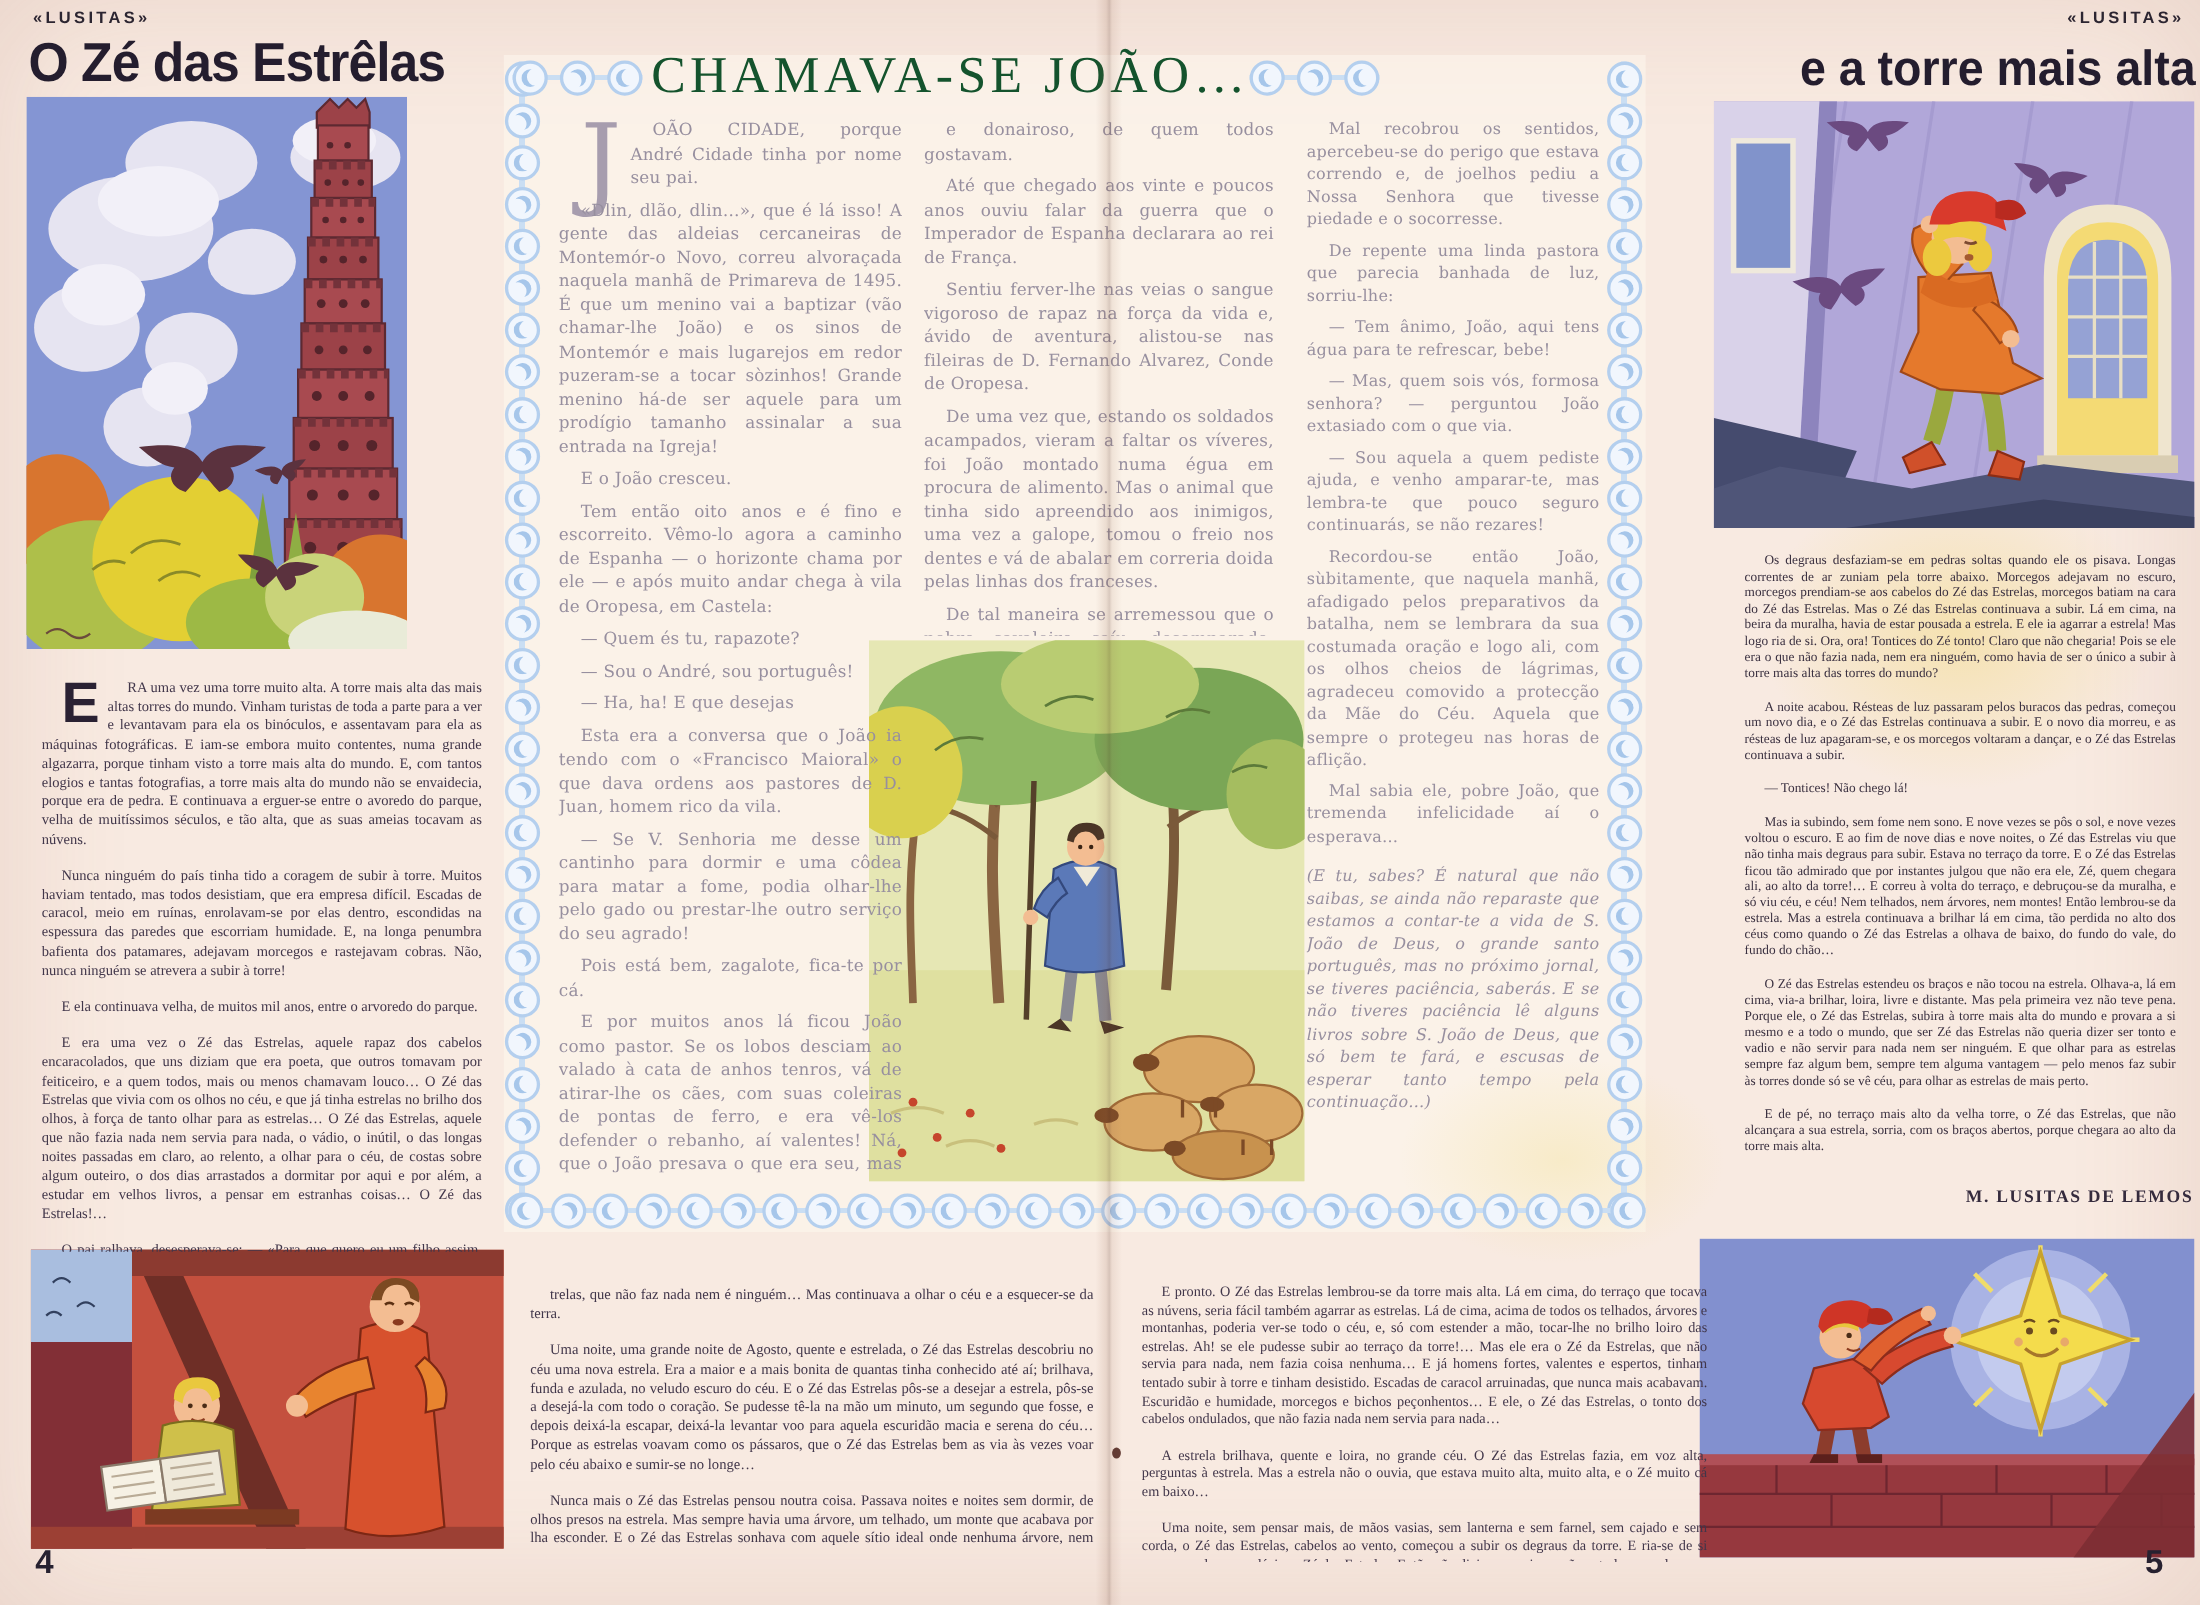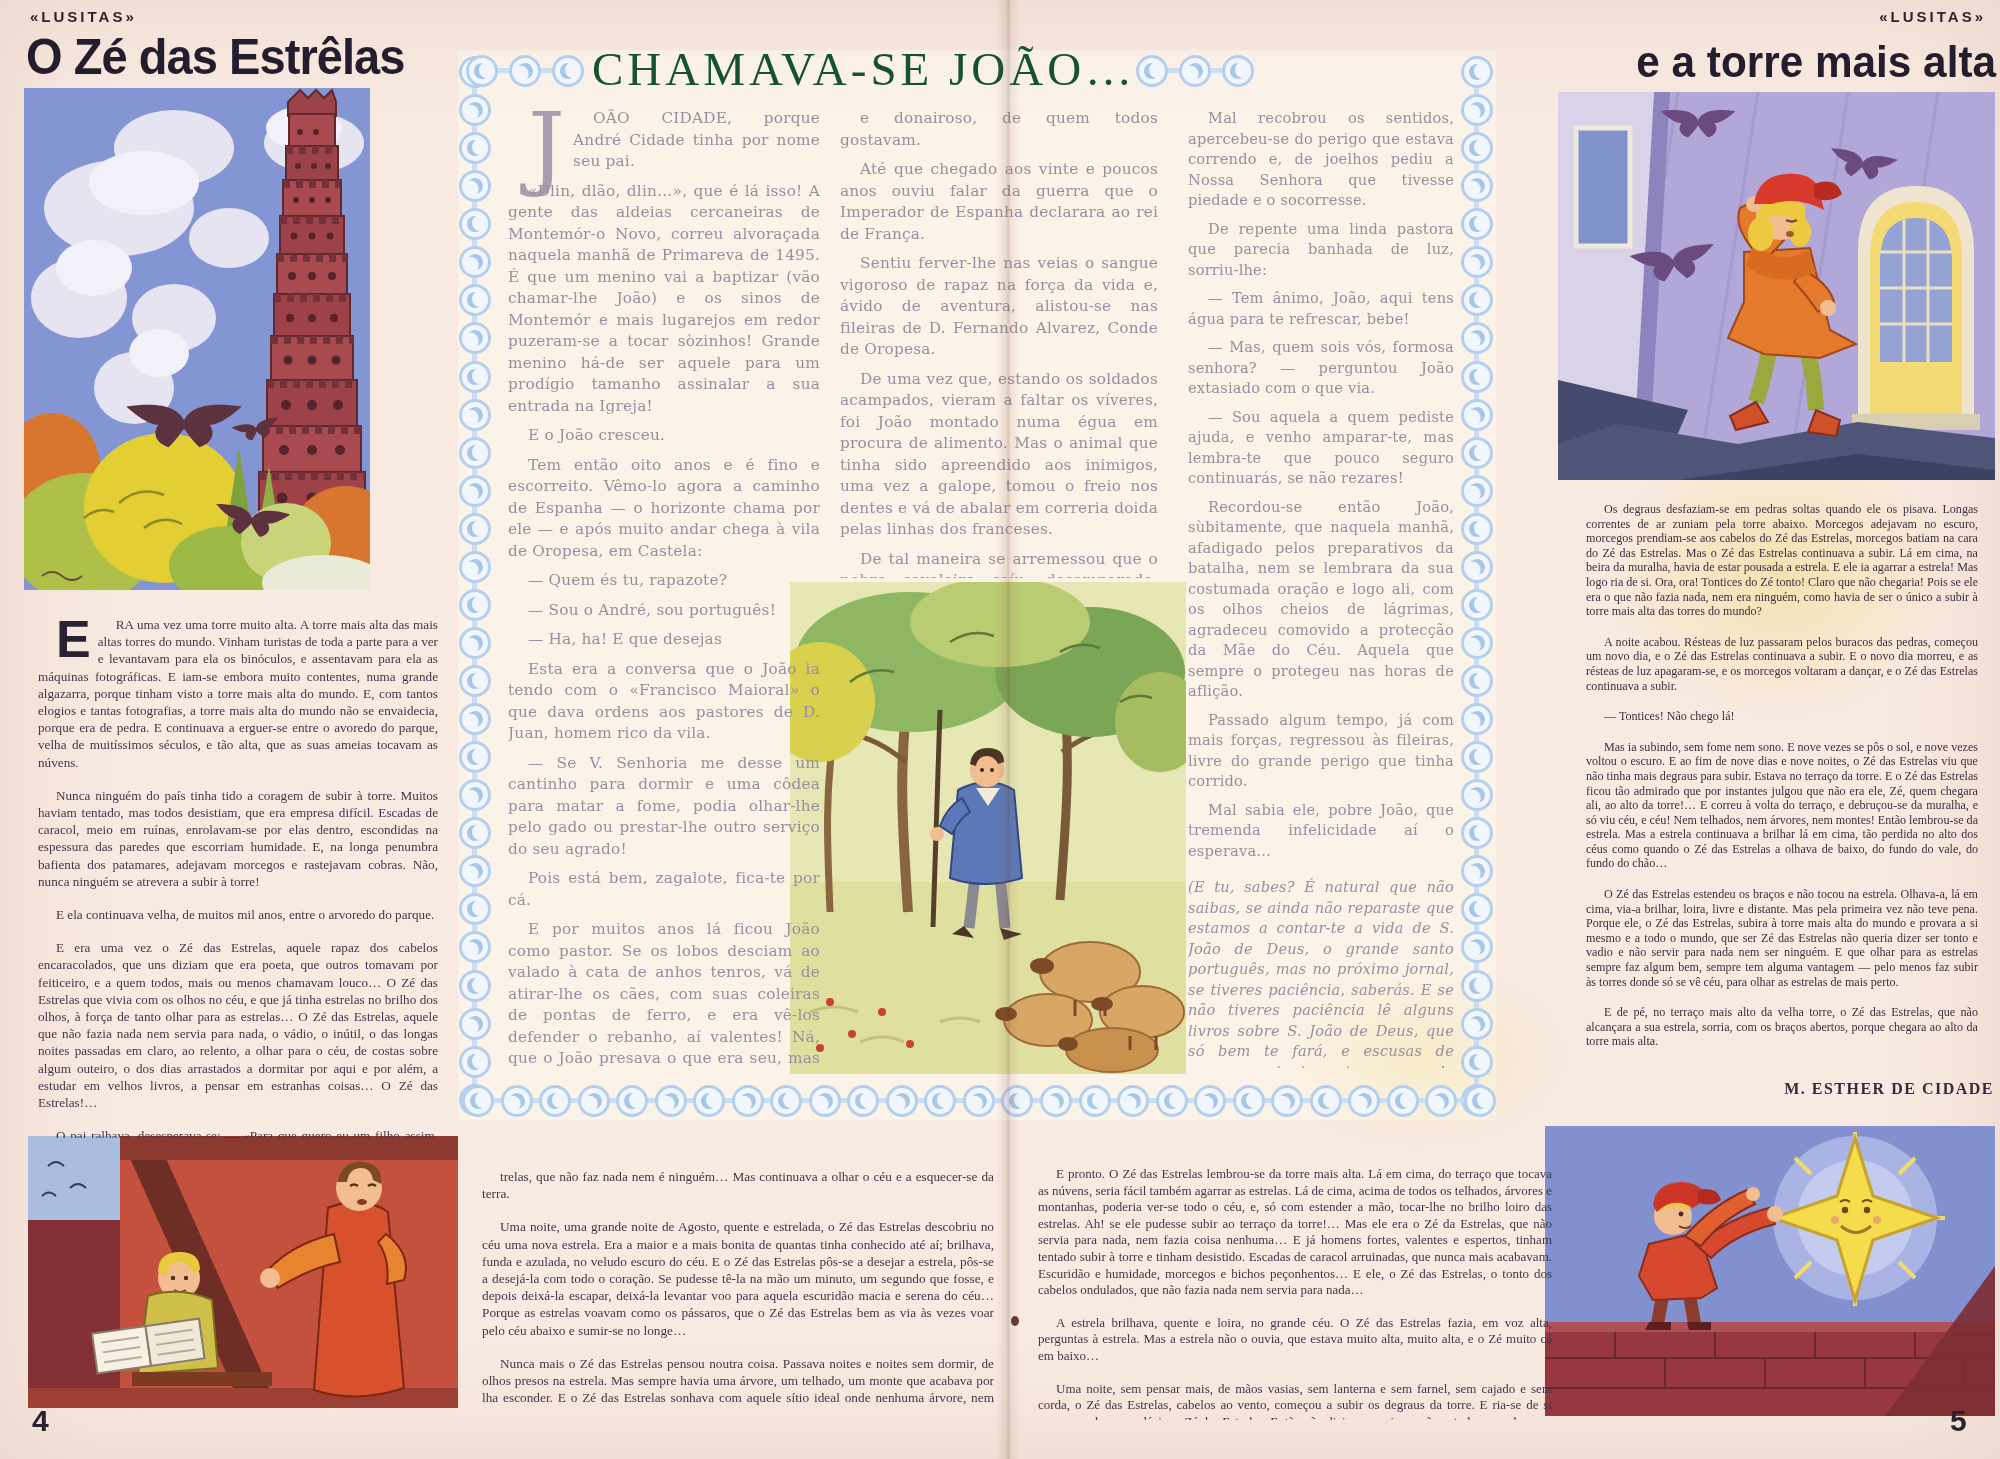--- a/index.html
+++ b/index.html
@@ -698,21 +698,20 @@
   </div>
 
   <div class="tcol panel-col" id="panel-col3">
     <div>
         <p class="para">Mal recobrou os sentidos, apercebeu-se do perigo que estava correndo e, de joelhos pediu a Nossa Senhora que tivesse piedade e o socorresse.</p>
         <p class="para">De repente uma linda pastora que parecia banhada de luz, sorriu-lhe:</p>
         <p class="para">— Tem ânimo, João, aqui tens água para te refrescar, bebe!</p>
         <p class="para">— Mas, quem sois vós, formosa senhora? — perguntou João extasiado com o que via.</p>
         <p class="para">— Sou aquela a quem pediste ajuda, e venho amparar-te, mas lembra-te que pouco seguro continuarás, se não rezares!</p>
         <p class="para">Recordou-se então João, sùbitamente, que naquela manhã, afadigado pelos preparativos da batalha, nem se lembrara da sua costumada oração e logo ali, com os olhos cheios de lágrimas, agradeceu comovido a protecção da Mãe do Céu. Aquela que sempre o protegeu nas horas de aflição.</p>
-        <p class="para">Passado algum tempo, já com mais forças, regressou às fileiras, livre do grande perigo que tinha corrido.</p>
         <p class="para">Mal sabia ele, pobre João, que tremenda infelicidade aí o esperava…</p>
       </div>
     <p class="note">(E tu, sabes? É natural que não saibas, se ainda não reparaste que estamos a contar-te a vida de S. João de Deus, o grande santo português, mas no próximo jornal, se tiveres paciência, saberás. E se não tiveres paciência lê alguns livros sobre S. João de Deus, que só bem te fará, e escusas de esperar tanto tempo pela continuação…)</p>
   </div>
 
   <div class="tcol dark" id="bottom-left-col">
     <div>
         <p class="para">trelas, que não faz nada nem é ninguém… Mas continuava a olhar o céu e a esquecer-se da terra.</p>
         <p class="para">Uma noite, uma grande noite de Agosto, quente e estrelada, o Zé das Estrelas descobriu no céu uma nova estrela. Era a maior e a mais bonita de quantas tinha conhecido até aí; brilhava, funda e azulada, no veludo escuro do céu. E o Zé das Estrelas pôs-se a desejar a estrela, pôs-se a desejá-la com todo o coração. Se pudesse tê-la na mão um minuto, um segundo que fosse, e depois deixá-la escapar, deixá-la levantar voo para aquela escuridão macia e serena do céu… Porque as estrelas voavam como os pássaros, que o Zé das Estrelas bem as via às vezes voar pelo céu abaixo e sumir-se no longe…</p>
         <p class="para">Nunca mais o Zé das Estrelas pensou noutra coisa. Passava noites e noites sem dormir, de olhos presos na estrela. Mas sempre havia uma árvore, um telhado, um monte que acabava por lha esconder. E o Zé das Estrelas sonhava com aquele sítio ideal onde nenhuma árvore, nem telhado, nem monte, tapasse a estrela, e onde, ao mesmo tempo, ela estivesse tão perto, que, só com estender a mão, o Zé das Estrelas lhe tocasse, e a agarrasse, e a prendesse contra si, um momento, um momento só que fosse.</p>
@@ -731,21 +730,21 @@
     <div>
         <p class="para">Os degraus desfaziam-se em pedras soltas quando ele os pisava. Longas correntes de ar zuniam pela torre abaixo. Morcegos adejavam no escuro, morcegos prendiam-se aos cabelos do Zé das Estrelas, morcegos batiam na cara do Zé das Estrelas. Mas o Zé das Estrelas continuava a subir. Lá em cima, na beira da muralha, havia de estar pousada a estrela. E ele ia agarrar a estrela! Mas logo ria de si. Ora, ora! Tontices do Zé tonto! Claro que não chegaria! Pois se ele era o que não fazia nada, nem era ninguém, como havia de ser o único a subir à torre mais alta das torres do mundo?</p>
         <p class="para">A noite acabou. Résteas de luz passaram pelos buracos das pedras, começou um novo dia, e o Zé das Estrelas continuava a subir. E o novo dia morreu, e as résteas de luz apagaram-se, e os morcegos voltaram a dançar, e o Zé das Estrelas continuava a subir.</p>
         <p class="para">— Tontices! Não chego lá!</p>
         <p class="para">Mas ia subindo, sem fome nem sono. E nove vezes se pôs o sol, e nove vezes voltou o escuro. E ao fim de nove dias e nove noites, o Zé das Estrelas viu que não tinha mais degraus para subir. Estava no terraço da torre. E o Zé das Estrelas ficou tão admirado que por instantes julgou que não era ele, Zé, quem chegara ali, ao alto da torre!… E correu à volta do terraço, e debruçou-se da muralha, e só viu céu, e céu! Nem telhados, nem árvores, nem montes! Então lembrou-se da estrela. Mas a estrela continuava a brilhar lá em cima, tão perdida no alto dos céus como quando o Zé das Estrelas a olhava de baixo, do fundo do vale, do fundo do chão…</p>
         <p class="para">O Zé das Estrelas estendeu os braços e não tocou na estrela. Olhava-a, lá em cima, via-a brilhar, loira, livre e distante. Mas pela primeira vez não teve pena. Porque ele, o Zé das Estrelas, subira à torre mais alta do mundo e provara a si mesmo e a todo o mundo, que ser Zé das Estrelas não queria dizer ser tonto e vadio e não servir para nada nem ser ninguém. E que olhar para as estrelas sempre faz algum bem, sempre tem alguma vantagem — pelo menos faz subir às torres donde só se vê céu, para olhar as estrelas de mais perto.</p>
         <p class="para">E de pé, no terraço mais alto da velha torre, o Zé das Estrelas, que não alcançara a sua estrela, sorria, com os braços abertos, porque chegara ao alto da torre mais alta.</p>
       </div>
   </div>
 
-  <div class="abs" id="signature">M. ESTHER DE CIDADE</div>
+  <div class="abs" id="signature">M. LUSITAS DE LEMOS</div>
 
   <div class="abs page-num" id="page-num-left">4</div>
   <div class="abs page-num" id="page-num-right">5</div>
 
   <div class="abs" id="fold"></div>
   <div class="abs" id="fold-dot"></div>
 
 </div>
 
 </body></html>

